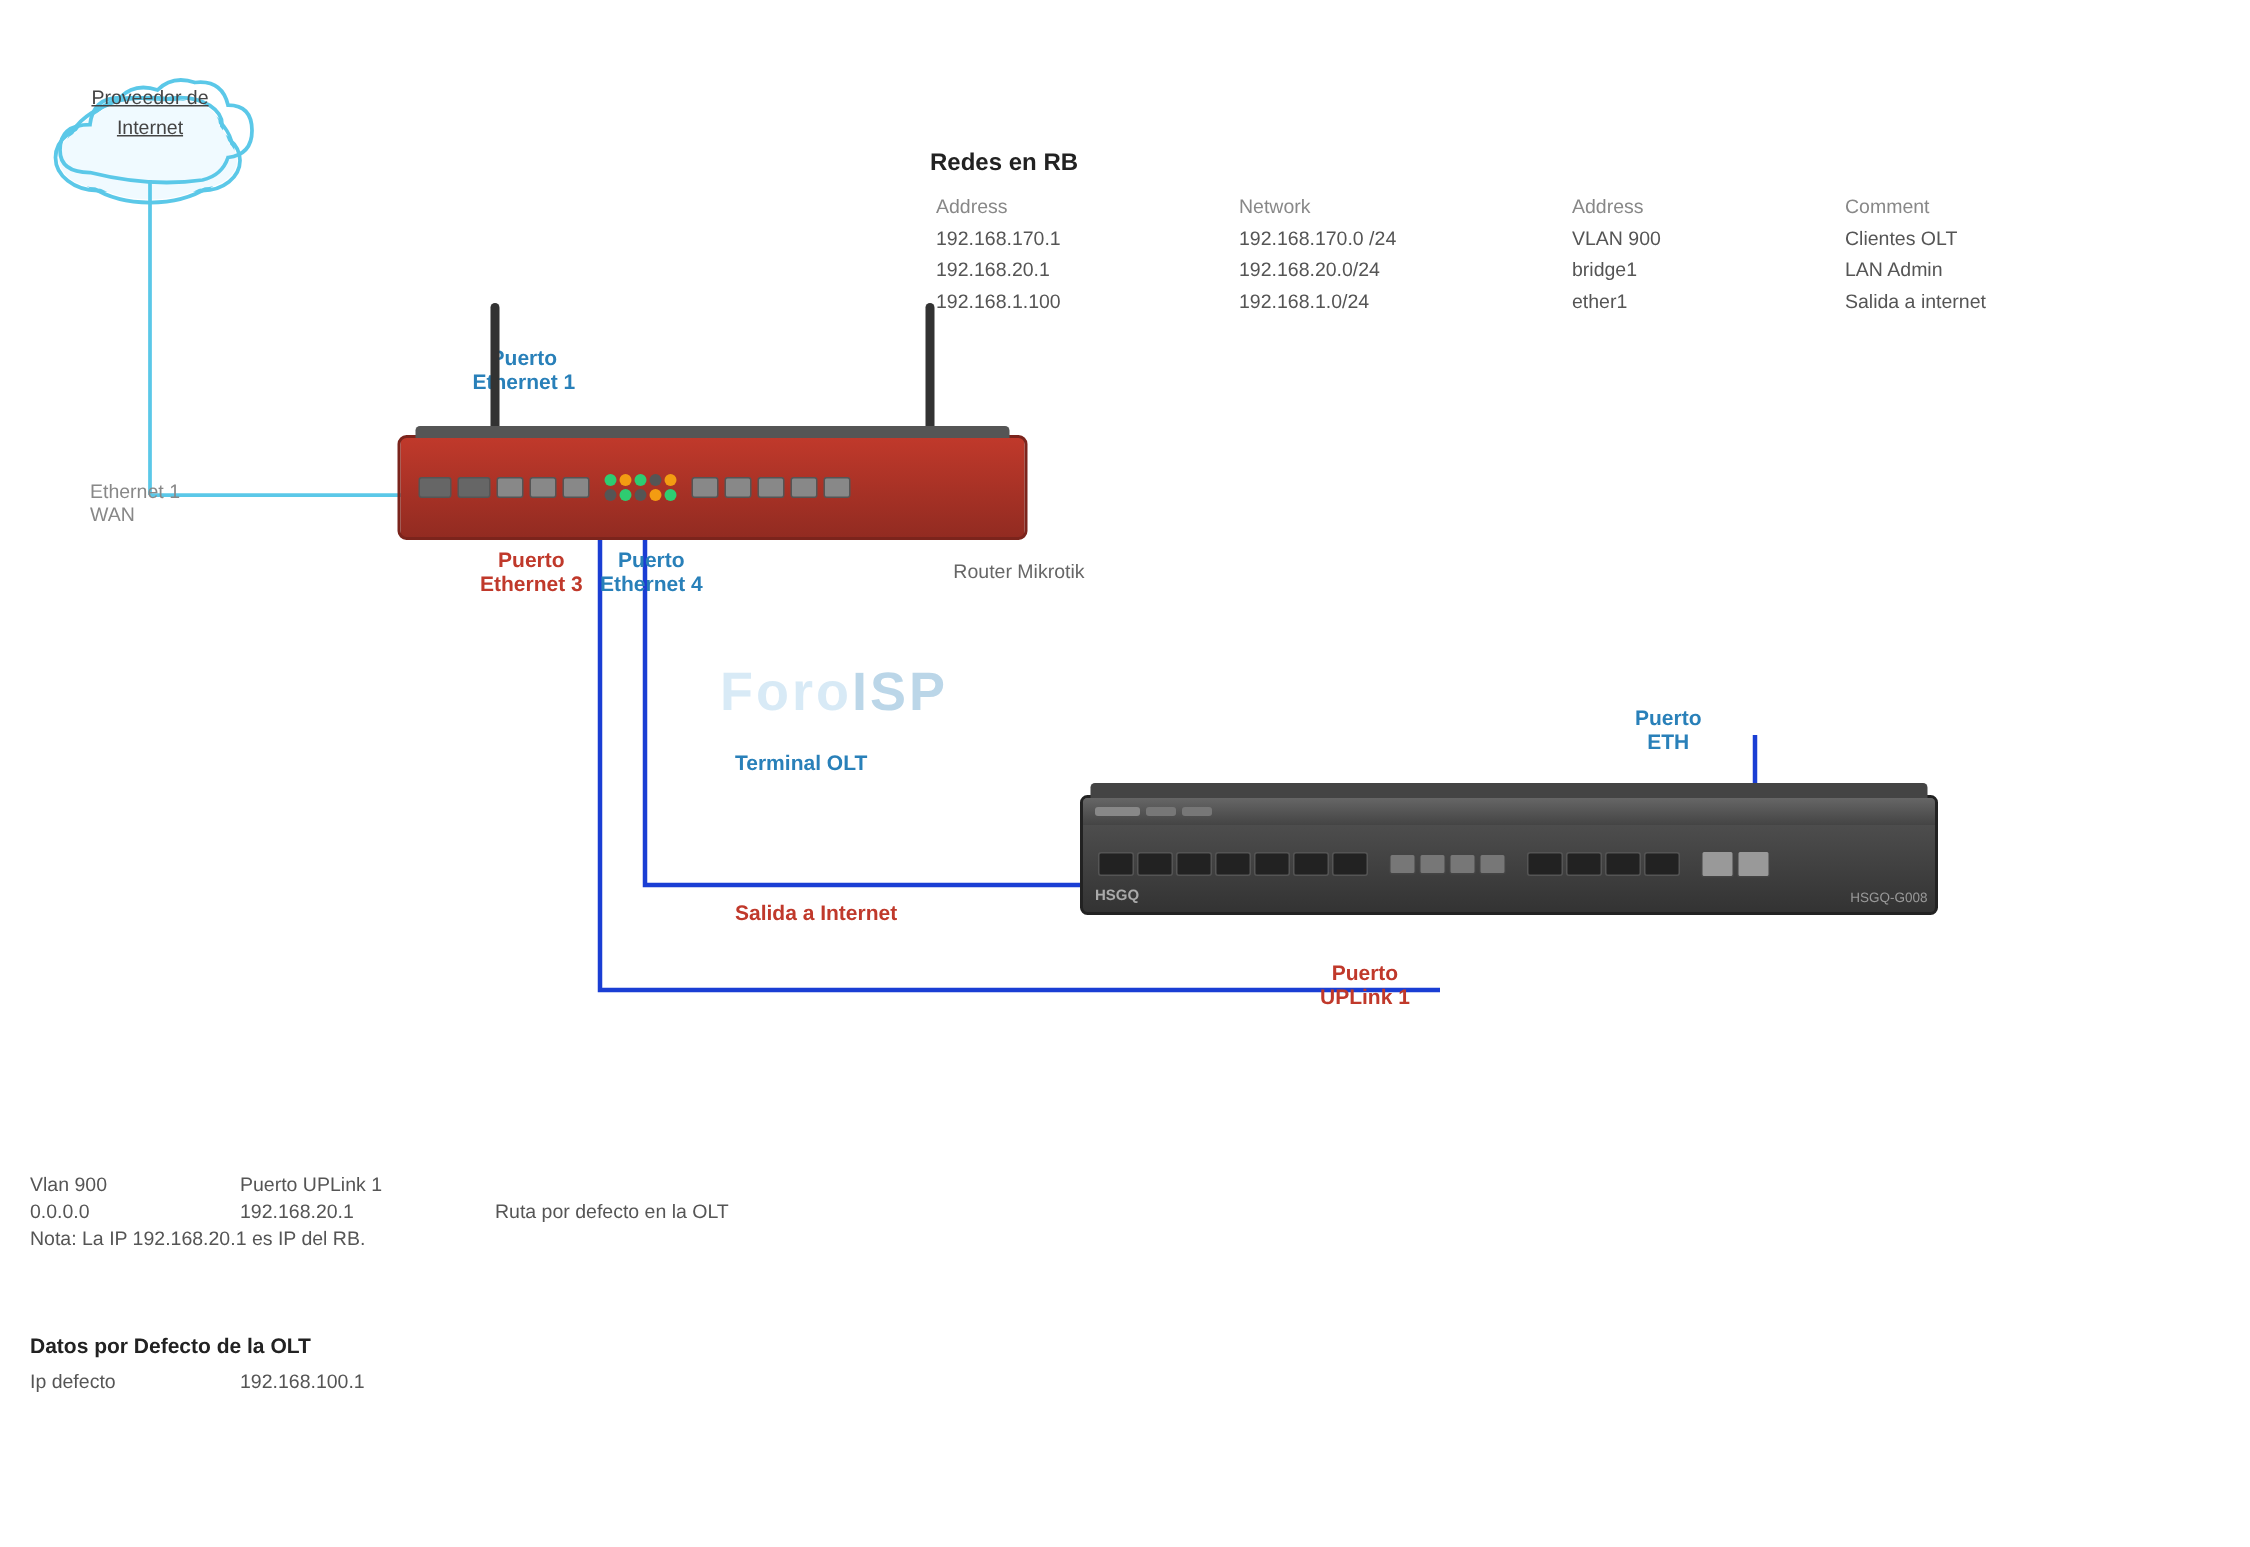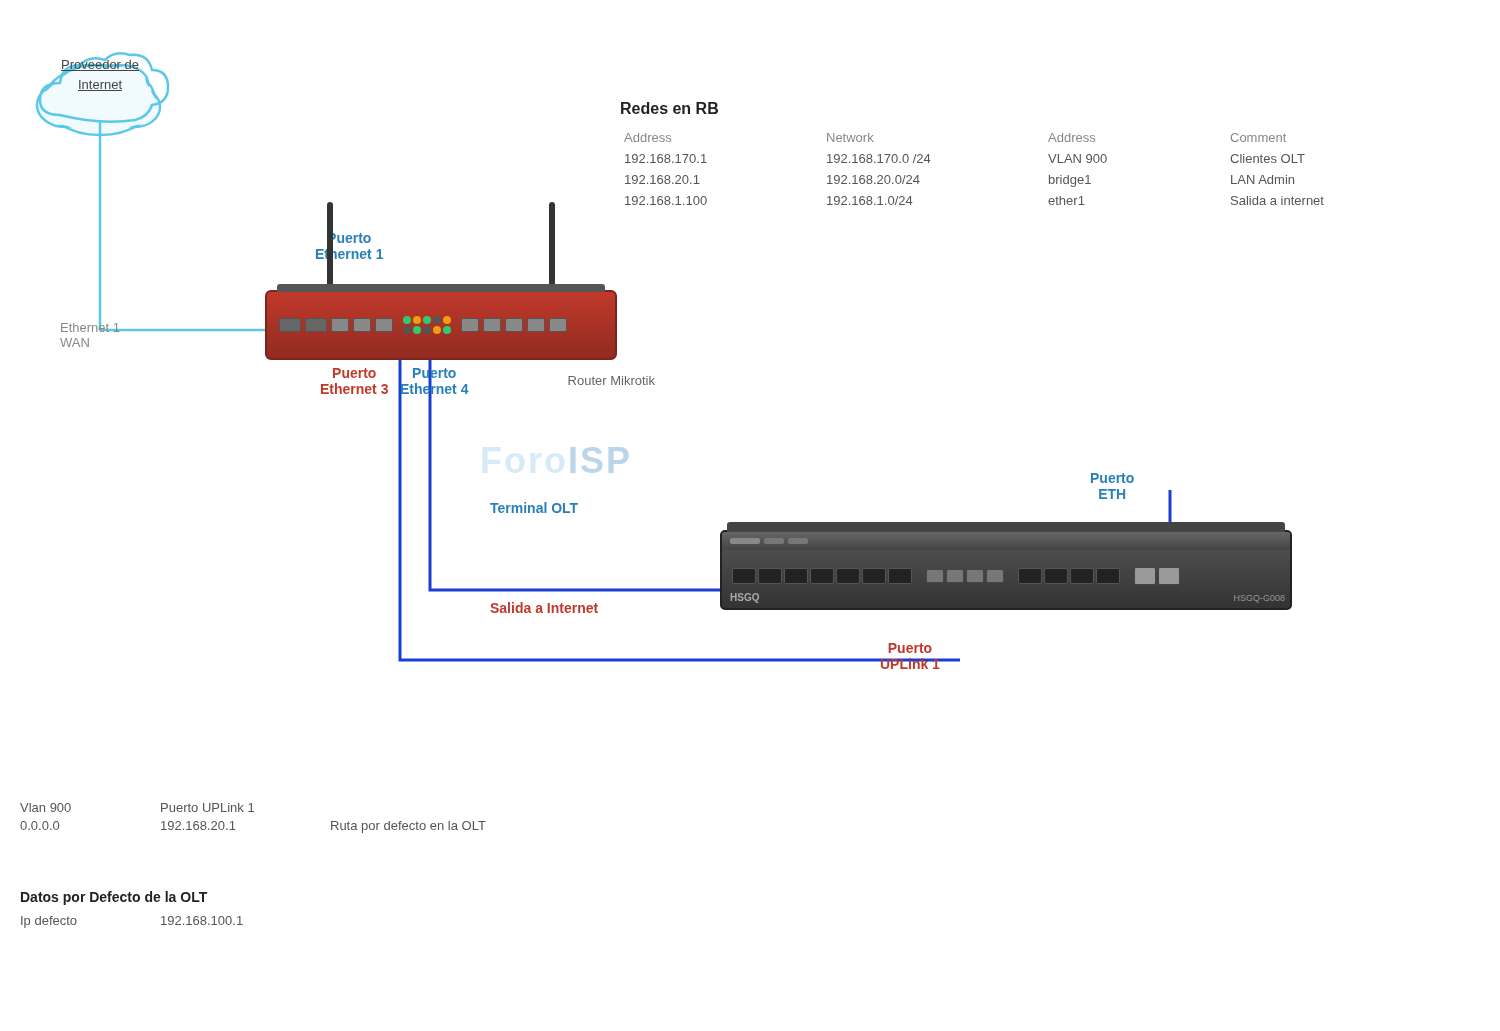--- a/index.html
+++ b/index.html
@@ -32,21 +32,21 @@
       width: 1500px;
       height: 1031px;
       pointer-events: none;
     }
 
     
     .router-device {
       position: absolute;
       top: 290px;
       left: 265px;
-      width: 352px;
+      width: 420px;
       height: 70px;
       background: linear-gradient(180deg, #c0392b 0%, #922b21 100%);
       border-radius: 6px;
       border: 2px solid #7b241c;
     }
     .router-top-bar {
       position: absolute;
       top: -8px;
       left: 10px;
       right: 10px;
@@ -420,20 +420,23 @@
   <div class="info-row">
     <span class="info-col1">Vlan 900</span>
     <span class="info-col2">Puerto UPLink 1</span>
     <span></span>
   </div>
   <div class="info-row">
     <span class="info-col1">0.0.0.0</span>
     <span class="info-col2">192.168.20.1</span>
     <span>Ruta  por defecto en la OLT</span>
   </div>
+  <div class="info-row">
+    <span>Nota: La IP 192.168.20.1 es IP del RB.</span>
+  </div>
 </div>
 
 <div style="position:absolute; bottom:100px; left:20px;">
   <div class="info-title">Datos por Defecto de la OLT</div>
   <div class="info-row">
     <span class="info-col1">Ip defecto</span>
     <span>192.168.100.1</span>
   </div>
 </div>
 

